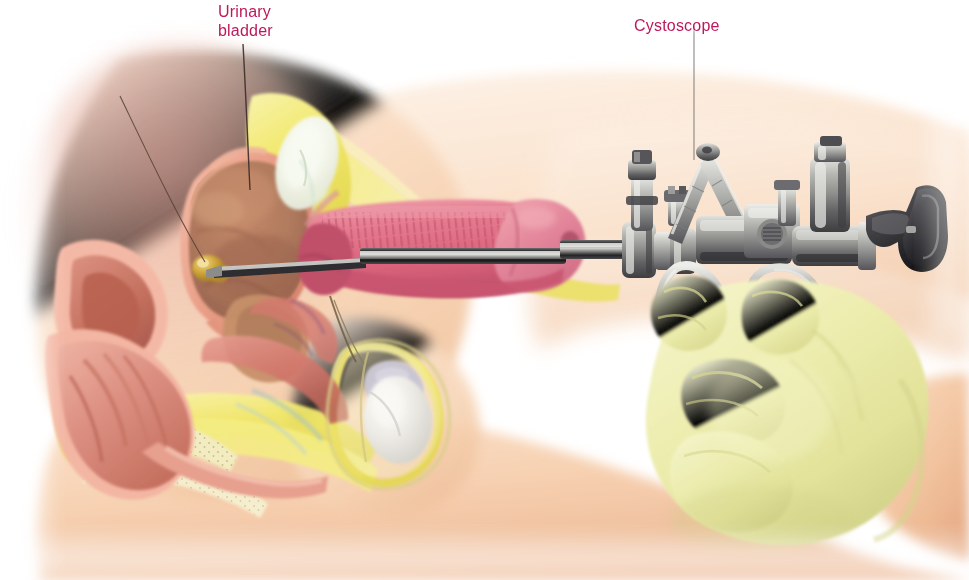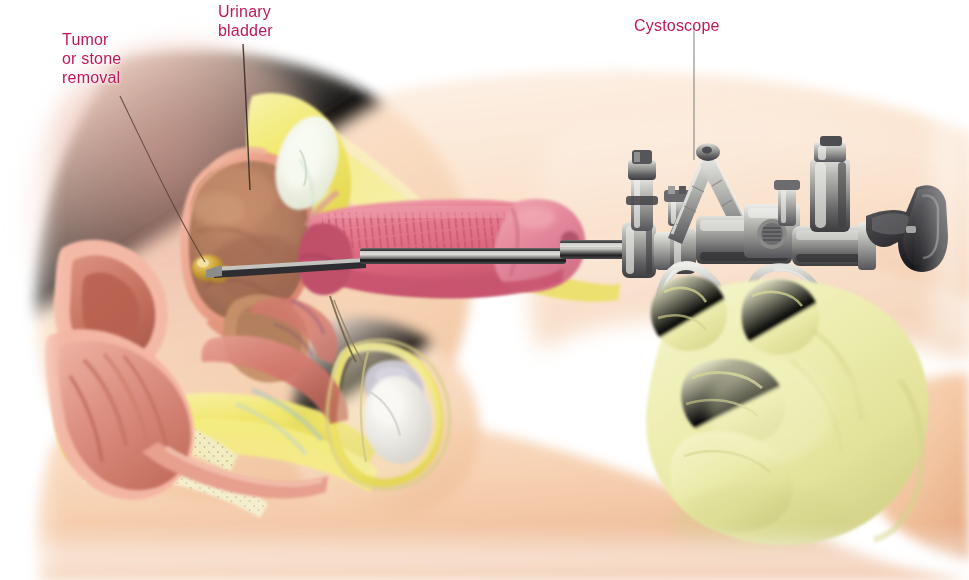--- a/index.html
+++ b/index.html
@@ -638,21 +638,18 @@
       <g>
         <path id="leader-tumor" d="M120,96 C146,150 176,214 205,262" stroke="#5c4438" stroke-width="1.1" fill="none" opacity="0.9"></path>
         <path id="leader-bladder" d="M243,44 C246,96 248,150 250,190" stroke="#3d2f28" stroke-width="1.4" fill="none" opacity="0.92"></path>
         <path id="leader-cystoscope" d="M694,26 L694,160" stroke="#6b6b6b" stroke-width="1.1" fill="none" opacity="0.8"></path>
       </g>
 
     </g>
   </svg>
 
   <div class="label-layer">
-    <div class="anno" id="anno-tumor">Tumor
-or stone
-removal</div>
     <div class="anno" id="anno-bladder">Urinary
 bladder</div>
     <div class="anno" id="anno-cystoscope">Cystoscope</div>
   </div>
 
 </div>
 
 </body></html>

